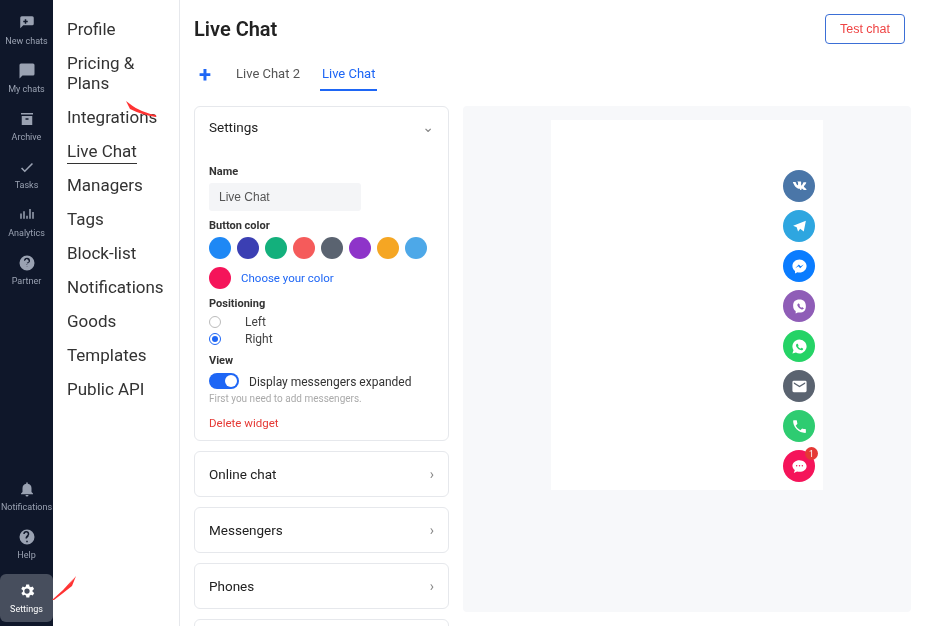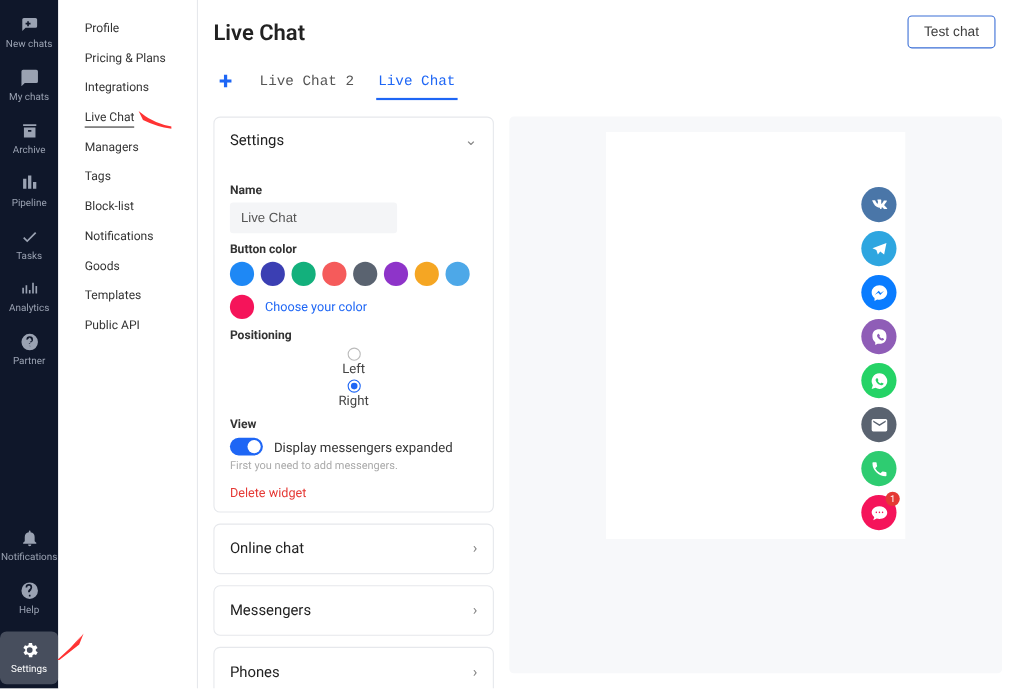--- a/index.html
+++ b/index.html
@@ -10,53 +10,53 @@
   .rail { width: 53px; background: #0f172a; color: #b9bfcc; display: flex; flex-direction: column; align-items: center; padding-top: 8px; }
   .rail-item { width: 100%; text-align: center; padding: 6px 0 10px; cursor: pointer; }
   .rail-item svg { width: 18px; height: 18px; display: block; margin: 0 auto 4px; fill: #9aa2b2; }
   .rail-item span { font-size: 9px; display: block; color: #9aa2b2; }
   .rail-spacer { flex: 1; }
   .rail-item.active { background: #474e5d; border-radius: 6px; margin: 4px 6px; padding: 8px 0; }
   .rail-item.active svg, .rail-item.active span { color: #fff; fill: #fff; }
 
   
   .subnav { width: 127px; background: #fff; border-right: 1px solid #e6e8ec; padding: 12px 0; }
-  .subnav-item { padding: 7px 24px; font-size: 11px; color: #333; cursor: pointer; }
+  .subnav-item { padding: 7px 14px; font-size: 17px; color: #333; cursor: pointer; }
   .subnav-item.active { }
   .subnav-item.active span { border-bottom: 1px solid #333; padding-bottom: 2px; }
 
   
   .main { flex: 1; display: flex; flex-direction: column; }
   .header { display: flex; align-items: center; justify-content: space-between; padding: 14px 20px 0 14px; }
   .header h1 { font-size: 20px; font-weight: 600; color: #222; }
-  .test-btn { border: 1px solid #3b6fd6; color: #404040; background: #fff; padding: 7px 14px; border-radius: 4px; font-size: 12.5px; cursor: pointer; }
+  .test-btn { border: 1px solid #3b6fd6; color: #ef4444; background: #fff; padding: 7px 14px; border-radius: 4px; font-size: 12.5px; cursor: pointer; }
 
   .tabs { display: flex; align-items: center; gap: 18px; padding: 14px 14px 0; border-bottom: 1px solid #fff; }
   .tab-add { width: 22px; height: 22px; color: #1e66f5; font-size: 22px; font-weight: bold; display: flex; align-items: center; justify-content: center; cursor: pointer; }
-  .tab { font-size: 13px; color: #555; padding: 8px 2px; cursor: pointer; border-bottom: 2px solid transparent; font-family: Liberation Mono, monospace; }
+  .tab { font-size: 13px; color: #555; padding: 8px 2px; cursor: pointer; border-bottom: 2px solid transparent; }
   .tab.active { color: #1e66f5; border-bottom-color: #1e66f5; }
 
   .content { flex: 1; display: flex; gap: 14px; padding: 14px; overflow: hidden; }
 
   .left-col { width: 255px; display: flex; flex-direction: column; gap: 10px; }
   .card { border: 1px solid #e6e8ec; border-radius: 6px; background: #fff; }
   .sec { padding: 10px 14px; }
   .sec-title-row { display: flex; justify-content: space-between; align-items: center; cursor: pointer; padding: 12px 14px; }
   .sec-title { font-size: 13.5px; color: #222; }
   .chev { color: #888; font-size: 14px; }
 
   .label { font-size: 11px; font-weight: 700; color: #333; margin: 8px 0 5px; }
   .name-input { width: 152px; background: #f4f5f7; border: none; padding: 7px 10px; font-size: 12px; border-radius: 3px; color: #555; }
 
   .colors { display: flex; gap: 6px; flex-wrap: wrap; }
   .swatch { width: 22px; height: 22px; border-radius: 50%; cursor: pointer; }
   .color-row { display: flex; align-items: center; gap: 10px; margin-top: 8px; }
   .color-link { color: #1e66f5; font-size: 11.5px; cursor: pointer; text-align: right; }
 
-  .radio-row { display: flex; gap: 0; align-items: center; font-size: 12px; color: #444; margin: 3px 0; flex-direction: column; }
+  .radio-row { display: flex; gap: 24px; align-items: center; font-size: 12px; color: #444; margin: 3px 0; }
   .radio { width: 12px; height: 12px; border: 1.5px solid #bbb; border-radius: 50%; display: inline-flex; align-items: center; justify-content: center; }
   .radio.on { border-color: #1e66f5; }
   .radio.on::after { content: ""; width: 6px; height: 6px; background: #1e66f5; border-radius: 50%; }
 
   .toggle-row { display: flex; align-items: flex-end; gap: 10px; font-size: 12px; margin-top: 6px; }
   .toggle { width: 30px; height: 16px; background: #1e66f5; border-radius: 10px; position: relative; cursor: pointer; }
   .toggle::after { content: ""; position: absolute; right: 2px; top: 2px; width: 12px; height: 12px; background: #fff; border-radius: 50%; }
   .hint { font-size: 10px; color: #aaa; margin-top: 4px; }
   .delete-link { font-size: 11.5px; color: #e53935; cursor: pointer; margin-top: 12px; display: block; }
 
@@ -90,26 +90,20 @@
       <svg viewBox="0 0 24 24">
           <path d="M20 2H4a2 2 0 0 0-2 2v18l4-4h14a2 2 0 0 0 2-2V4a2 2 0 0 0-2-2z"></path>
         </svg>
       <span>My chats</span>
     </div>
     <div class="rail-item">
       <svg viewBox="0 0 24 24">
           <path d="M20 6H4V4h16v2zm-1 2H5v12h14V8zm-9 3h4v2h-4v-2z"></path>
         </svg>
       <span>Archive</span>
-    </div>
-    <div class="rail-item">
-      <svg viewBox="0 0 24 24">
-          <path d="M4 18h4V6H4v12zm6 0h4V2h-4v16zm6 0h4v-8h-4v8z"></path>
-        </svg>
-      <span>Pipeline</span>
     </div>
     <div class="rail-item">
       <svg viewBox="0 0 24 24">
           <path d="M9 16.2l-3.5-3.5L4 14l5 5 11-11-1.5-1.5z"></path>
         </svg>
       <span>Tasks</span>
     </div>
     <div class="rail-item">
       <svg viewBox="0 0 24 24">
           <path d="M3 17h2v-7H3v7zm4 0h2V7H7v10zm4 0h2v-4h-2v4zm4 0h2V4h-2v13zm4 0h2v-9h-2v9z"></path>

